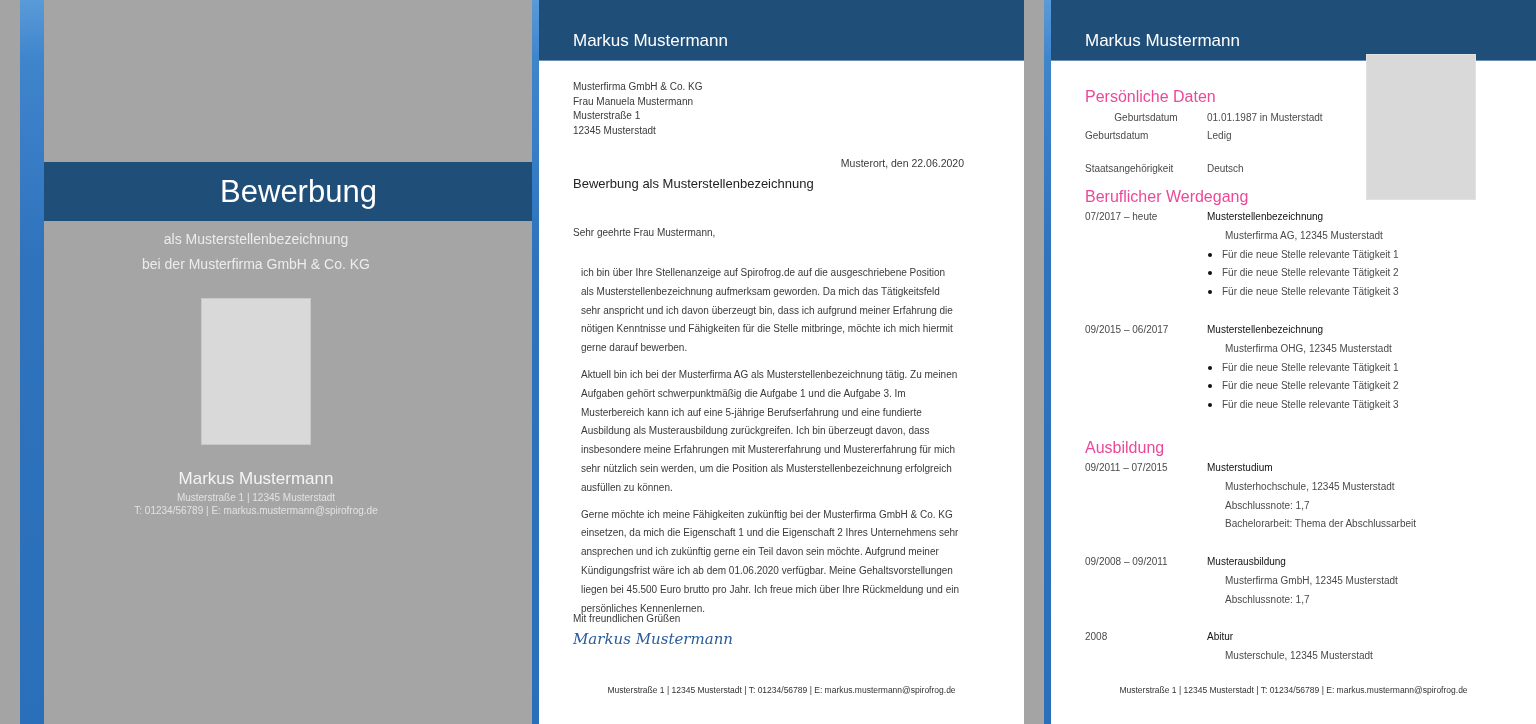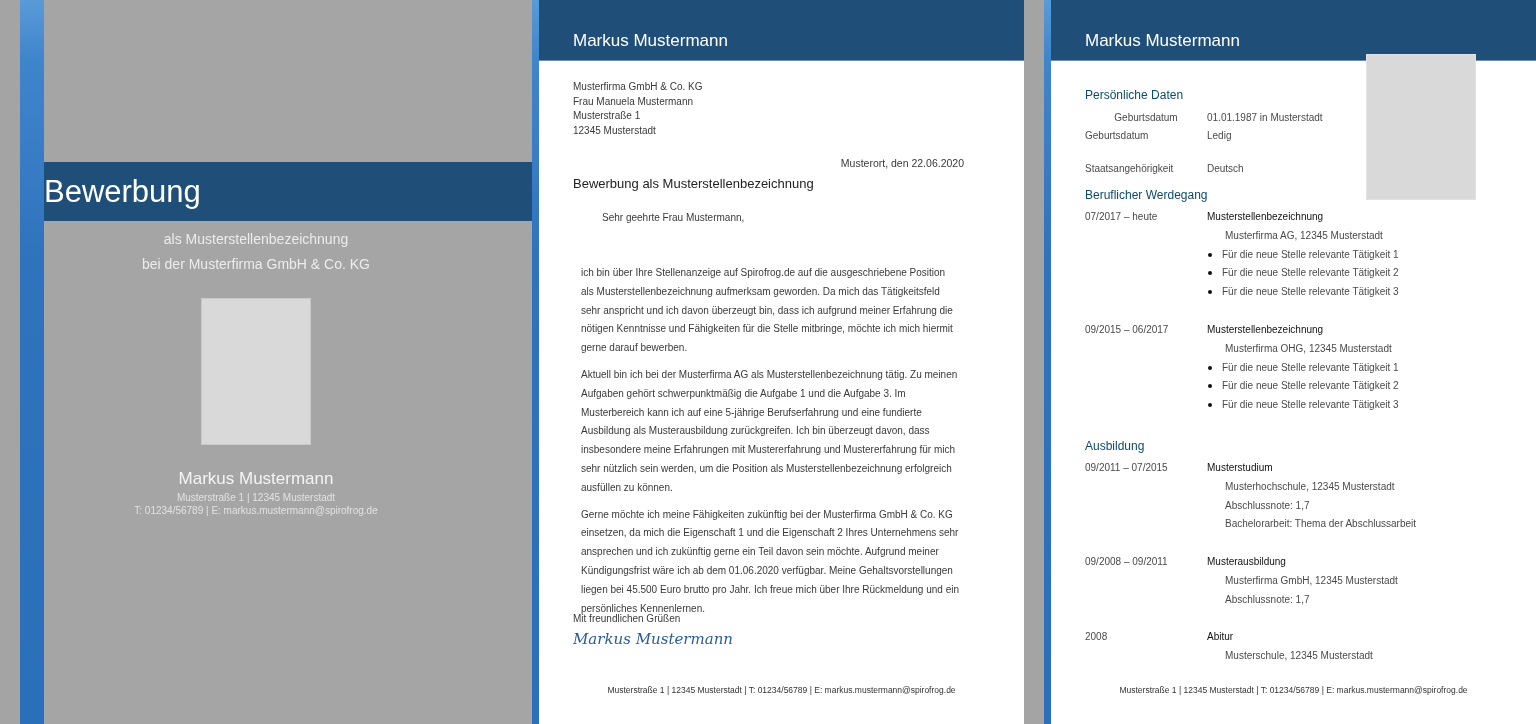--- a/index.html
+++ b/index.html
@@ -2,47 +2,47 @@
 <html><head>
 <meta charset="utf-8">
 <style>
   * { box-sizing: border-box; margin: 0; padding: 0; }
   html, body { width: 1536px; height: 724px; overflow: hidden; background: #a4a4a4; font-family: "Liberation Sans", sans-serif; }
   .stage { position: relative; width: 1536px; height: 724px; background: #a4a4a4; }
   .strip { position: absolute; top: 0; height: 724px; background: linear-gradient(to bottom, #5a9ad8 0px, #3f85cc 60px, #2f73bd 260px, #2a6fb9 724px); }
 
   
   .cover { position: absolute; left: 44px; top: 0; width: 488px; height: 724px; background: #a5a5a5; }
-  .cover-band { position: absolute; left: 0; top: 162px; width: 509px; height: 59px; background: #1f4e79; color: #fff; font-size: 31px; line-height: 59px; font-weight: normal; }
+  .cover-band { position: absolute; left: 0; top: 162px; width: 509px; height: 59px; background: #1f4e79; color: #fff; font-size: 31px; text-align: center; line-height: 59px; font-weight: normal; }
   .cover-sub { position: absolute; left: 0; width: 424px; text-align: center; color: #ececec; font-size: 14px; }
   .cover-photo { position: absolute; left: 157px; top: 298px; width: 110px; height: 147px; background: #d9d9d9; border: 1px solid #c8c8c8; }
   .cover-name { position: absolute; left: 0; top: 469px; width: 424px; text-align: center; color: #f4f4f4; font-size: 17px; }
   .cover-contact { position: absolute; left: 0; width: 424px; text-align: center; color: #e2e2e2; font-size: 10px; }
 
   
   .page { position: absolute; top: 0; height: 724px; background: #ffffff; }
   .page-header { position: absolute; left: 0; top: 0; width: 100%; height: 61px; background: #1f4e79; border-bottom: 1px solid #6f8fb0; }
   .page-header .hname { position: absolute; left: 34px; top: 31px; color: #ffffff; font-size: 17px; }
   .gap { position: absolute; top: 0; height: 724px; background: #a4a4a4; }
 
   
   .letter { color: #333; font-size: 10px; }
   .addr { position: absolute; left: 34px; top: 80px; line-height: 14.5px; font-size: 10px; color: #3a3a3a; }
   .date { position: absolute; right: 60px; top: 157px; font-size: 10.5px; color: #3a3a3a; }
   .subject { position: absolute; left: 34px; top: 176px; font-size: 13px; color: #222; }
-  .salutation { position: absolute; left: 34px; top: 212px; font-size: 10px; color: #3a3a3a; margin-left: 29px; }
+  .salutation { position: absolute; left: 34px; top: 227px; font-size: 10px; color: #3a3a3a; }
   .body-text { position: absolute; left: 34px; top: 256px; width: 395px; font-size: 10px; line-height: 18.8px; color: #3a3a3a; }
   .body-text p { margin: 8px; }
   .closing { position: absolute; left: 34px; top: 613px; font-size: 10px; color: #3a3a3a; }
   .signature { position: absolute; left: 34px; top: 630px; font-family: "DejaVu Serif", serif; font-style: italic; font-size: 15px; color: #2b5c9a; }
   .footer { position: absolute; left: 0; width: 100%; text-align: center; font-size: 8.5px; color: #333; }
 
   
   .cv-photo { position: absolute; left: 315px; top: 54px; width: 110px; height: 146px; background: #d9d9d9; border: 1px solid #e2e2e2; }
-  .sec-title { position: absolute; left: 34px; font-size: 12px; color: #0c4a6e; }
+  .sec-title { position: absolute; left: 34px; font-size: 16px; color: #ec4899; }
   .row { position: absolute; left: 34px; font-size: 10px; color: #4a4a4a; }
   .row .k { display: inline-block; width: 122px; }
   .entry { position: absolute; left: 34px; width: 400px; font-size: 10px; color: #4a4a4a; }
   .entry .date-col { position: absolute; left: 0; top: 0; }
   .entry .info { position: absolute; left: 122px; top: 0; }
   .entry .info .title { color: #111; line-height: 18.8px; }
   .entry .info .line { line-height: 18.8px; margin-left: 18px; }
   .entry .info ul { list-style: none; }
   .entry .info li { line-height: 18.8px; position: relative; padding-left: 15px; }
   .entry .info li .dot { position: absolute; left: 1px; top: 7px; width: 4px; height: 4px; border-radius: 50%; background: #111; }

